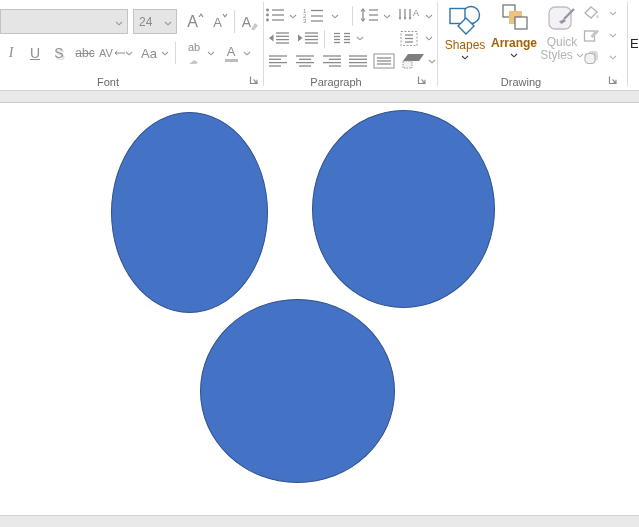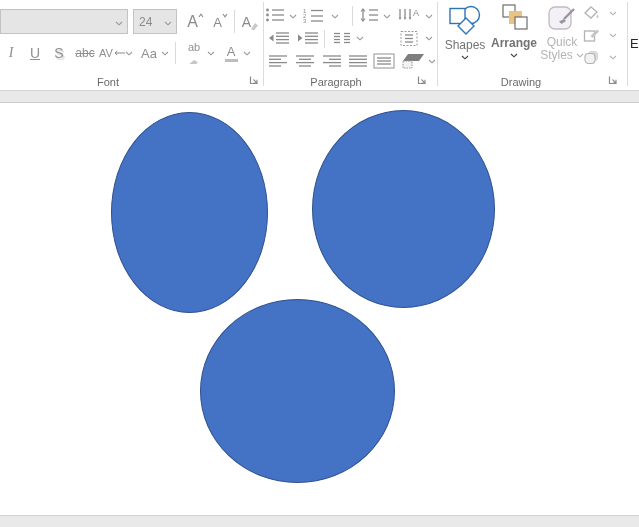--- a/index.html
+++ b/index.html
@@ -11,21 +11,21 @@
   .gsep { position:absolute; top:2px; height:84px; width:1px; background:#dcdcdc; }
   .vsep { position:absolute; width:1px; background:#d9d9d9; }
   .combo { position:absolute; background:#e5e5e5; border:1px solid #c3c3c3;
            display:flex; align-items:center; color:#8b8b8b; font-size:12px; }
   .combo .val { flex:1; padding-left:5px; }
   .combo .cchev { margin-right:4px; }
   .btn { position:absolute; display:flex; align-items:center; justify-content:center; }
   .glyph { color:#8f8f8f; font-size:13px; line-height:1; }
   .group-label { position:absolute; font-size:11px; color:#6a6a6a; text-align:center; width:100px; }
   .big-btn { position:absolute; display:flex; flex-direction:column; align-items:center; }
-  .big-btn .lbl { font-size:12px; color:#737373; margin-top:2px; line-height:13px; }
+  .big-btn .lbl { font-size:12px; color:#a16207; margin-top:2px; line-height:13px; }
   .big-btn .lbl.dis { color:#b3b3b3; }
   .para-icon line { stroke:#8a8a8a; stroke-width:1.3; }
   .para-icon text { fill:#8a8a8a; font-family:"Liberation Sans",sans-serif; }
   .canvas { position:absolute; left:0; top:103px; width:639px; height:412px; background:#ffffff; }
   .ribbon-edge { position:absolute; left:0; top:90px; width:639px; height:13px;
                  background:#e9e9e9; border-top:1px solid #d2d2d2; border-bottom:1px solid #cbcbcb; }
   .statusbar { position:absolute; left:0; top:515px; width:639px; height:12px;
                background:#e9e9e9; border-top:1px solid #d2d2d2; }
 </style>
 </head>

